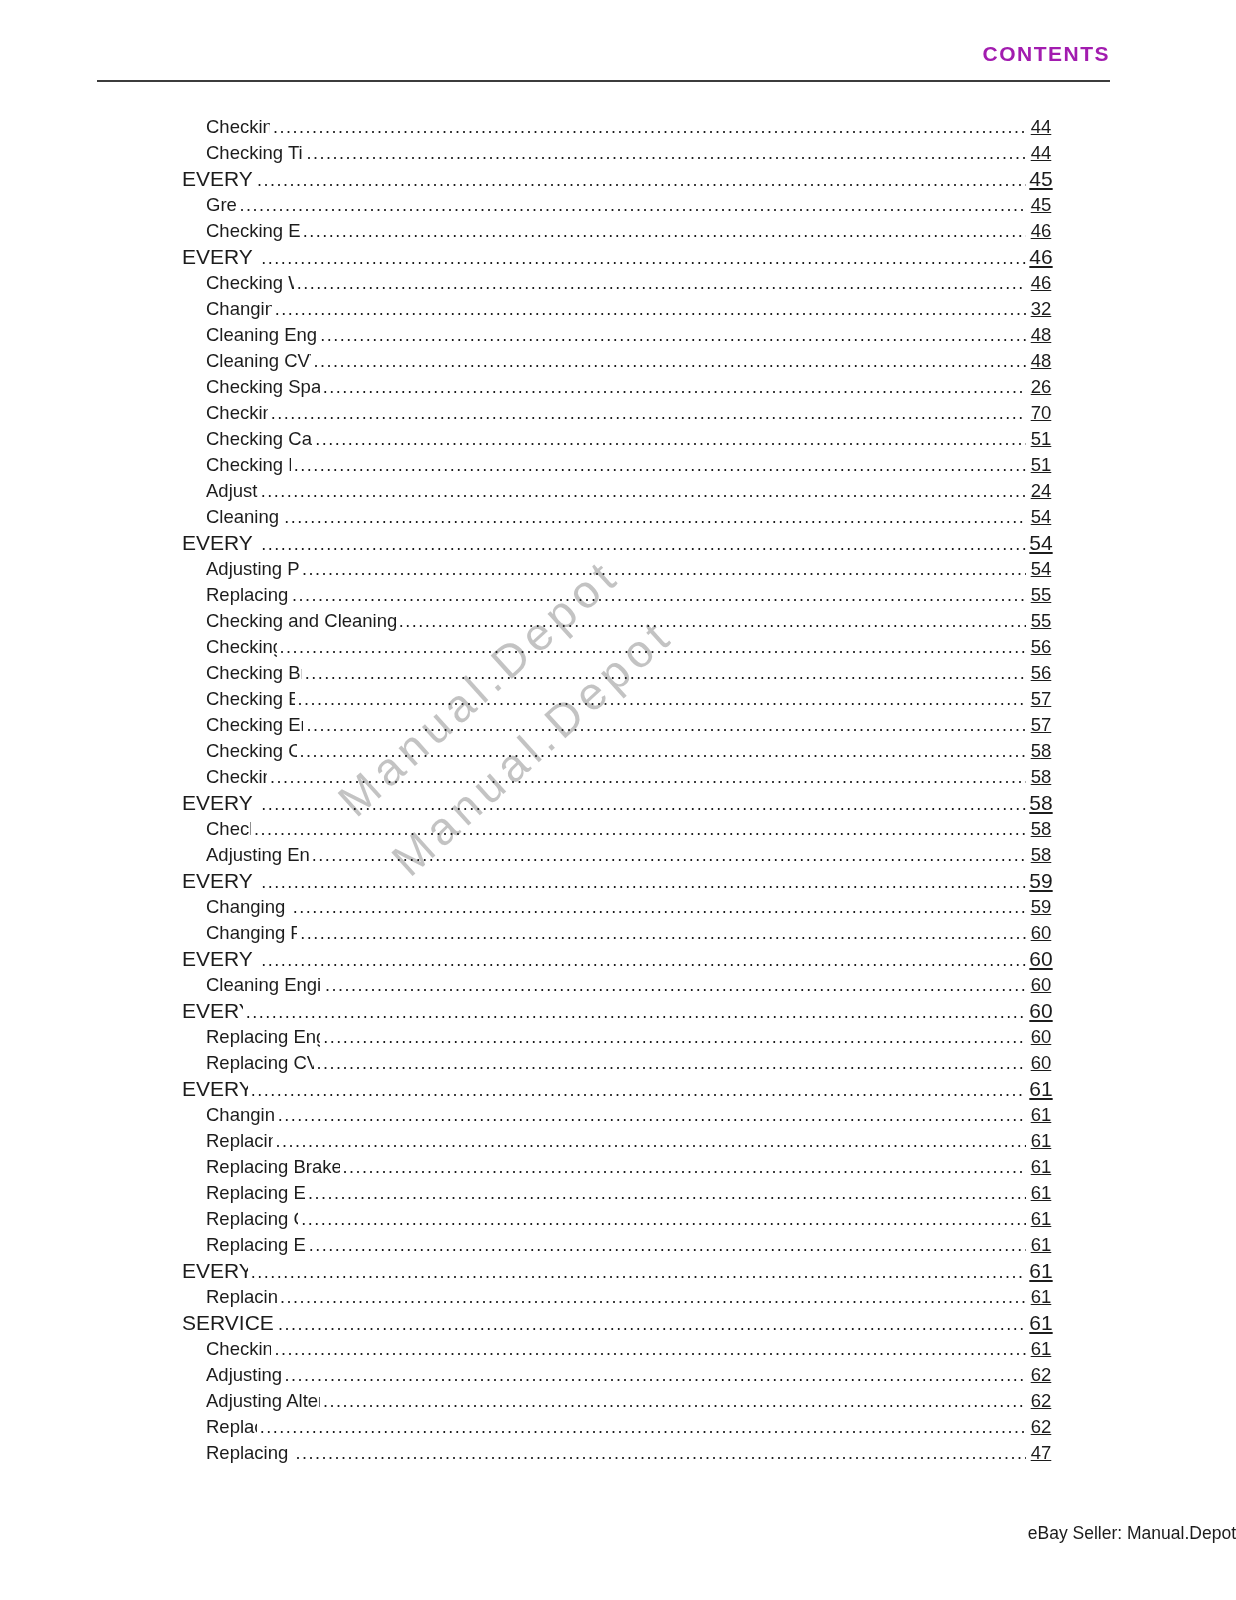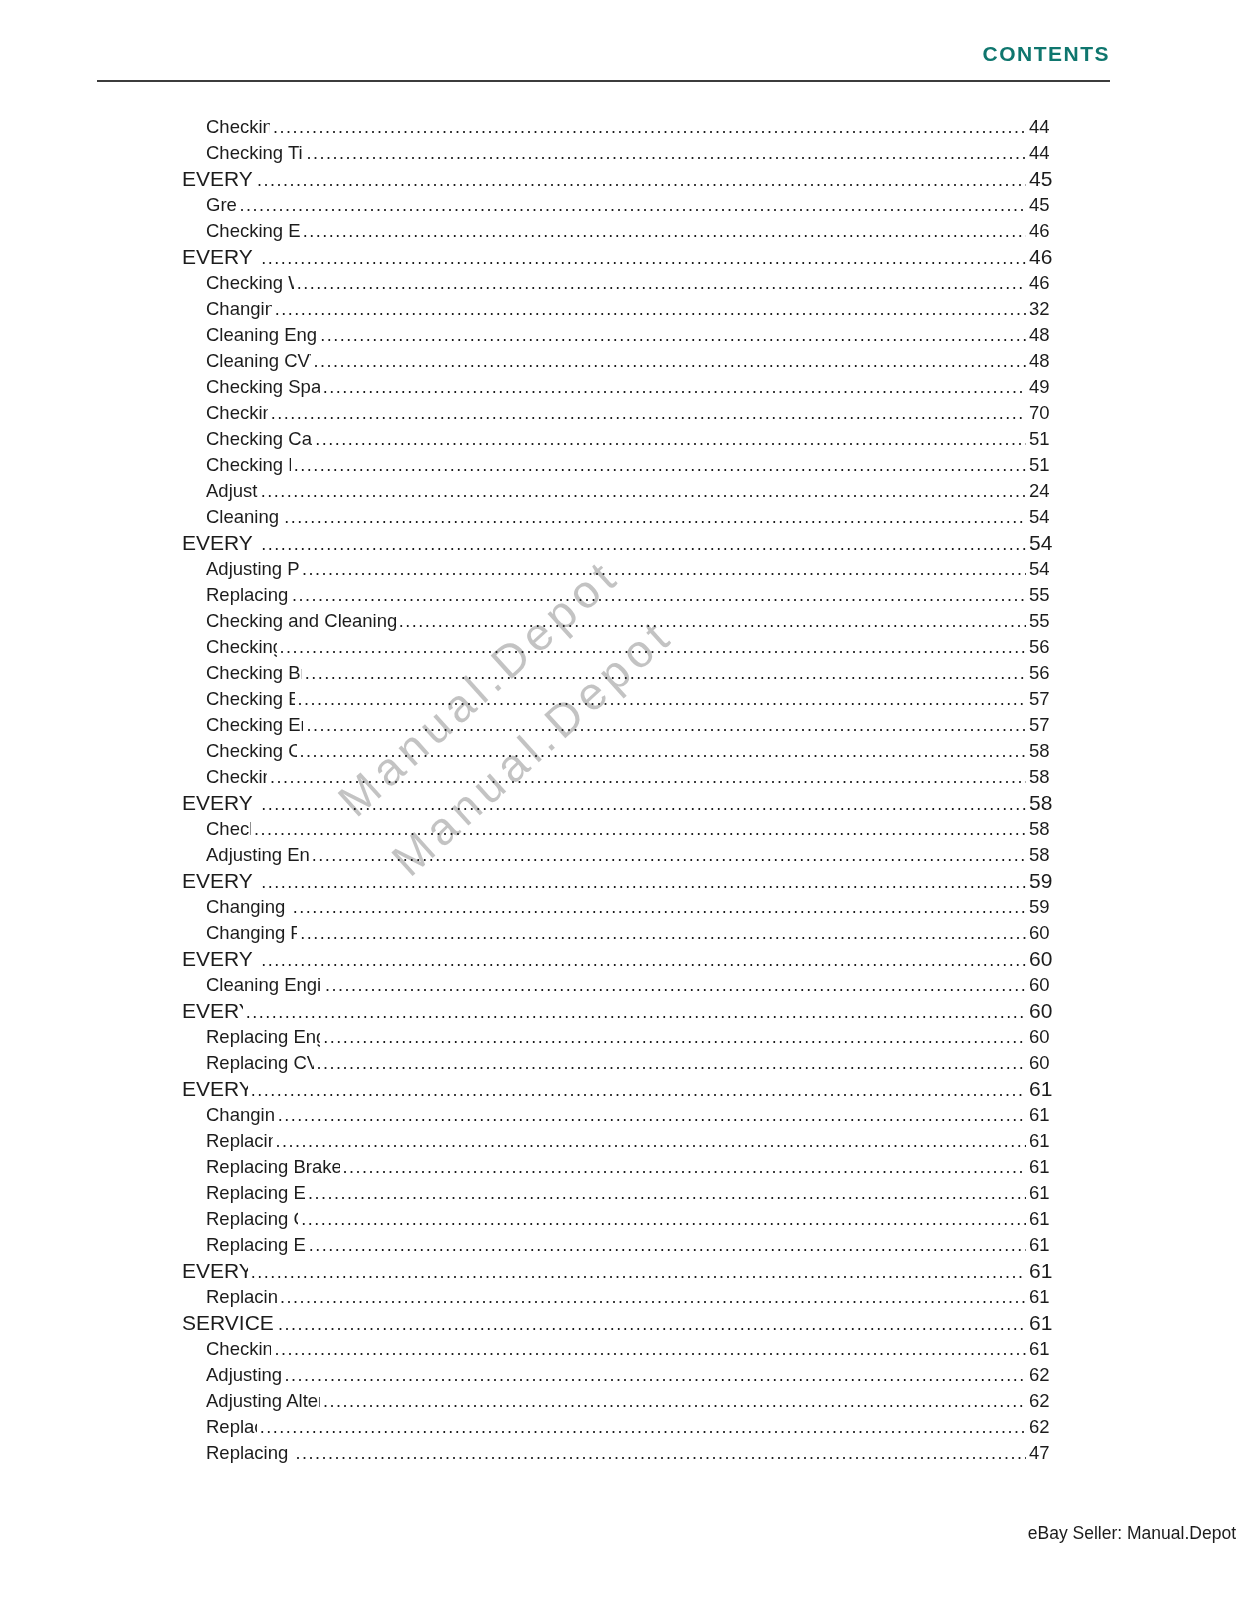--- a/index.html
+++ b/index.html
@@ -17,21 +17,21 @@
     color: #1c1c1c;
   }
   .header {
     position: absolute;
     top: 42px;
     left: 97px;
     width: 1013px;
     text-align: right;
   }
   .header-title {
-    color: #0f766e;
+    color: #a21caf;
     font-weight: bold;
     font-size: 21px;
     letter-spacing: 1.5px;
   }
   .rule {
     position: absolute;
     top: 80px;
     left: 97px;
     width: 1013px;
     border-top: 2px solid #3c3c3c;
@@ -69,22 +69,23 @@
     min-width: 8px;
   }
   .dots::after {
     content: "..........................................................................................................................................................................................................................................................................................................";
     letter-spacing: 1.5px;
     font-size: 18px;
     color: #1c1c1c;
   }
   .pg {
     flex: 0 0 auto;
-    text-align: left;
+    text-align: center;
     min-width: 24px;
+    text-decoration: underline;
   }
   .watermark {
     position: absolute;
     top: 790px;
     left: 330px;
     transform: rotate(-42deg);
     transform-origin: left top;
     color: rgba(145, 145, 145, 0.55);
     font-size: 46px;
     letter-spacing: 6px;
@@ -168,21 +169,21 @@
         <span class="pg">48</span>
       </div>
       <div class="toc-row item">
         <span class="label">Cleaning CVT Air Cleaner Element</span>
         <span class="dots"></span>
         <span class="pg">48</span>
       </div>
       <div class="toc-row item">
         <span class="label">Checking Spark Plug Condition &amp; Gap</span>
         <span class="dots"></span>
-        <span class="pg">49</span>
+        <span class="pg">26</span>
       </div>
       <div class="toc-row item">
         <span class="label">Checking Fuel Line</span>
         <span class="dots"></span>
         <span class="pg">70</span>
       </div>
       <div class="toc-row item">
         <span class="label">Checking Carbon Canister Air Filter</span>
         <span class="dots"></span>
         <span class="pg">51</span>

